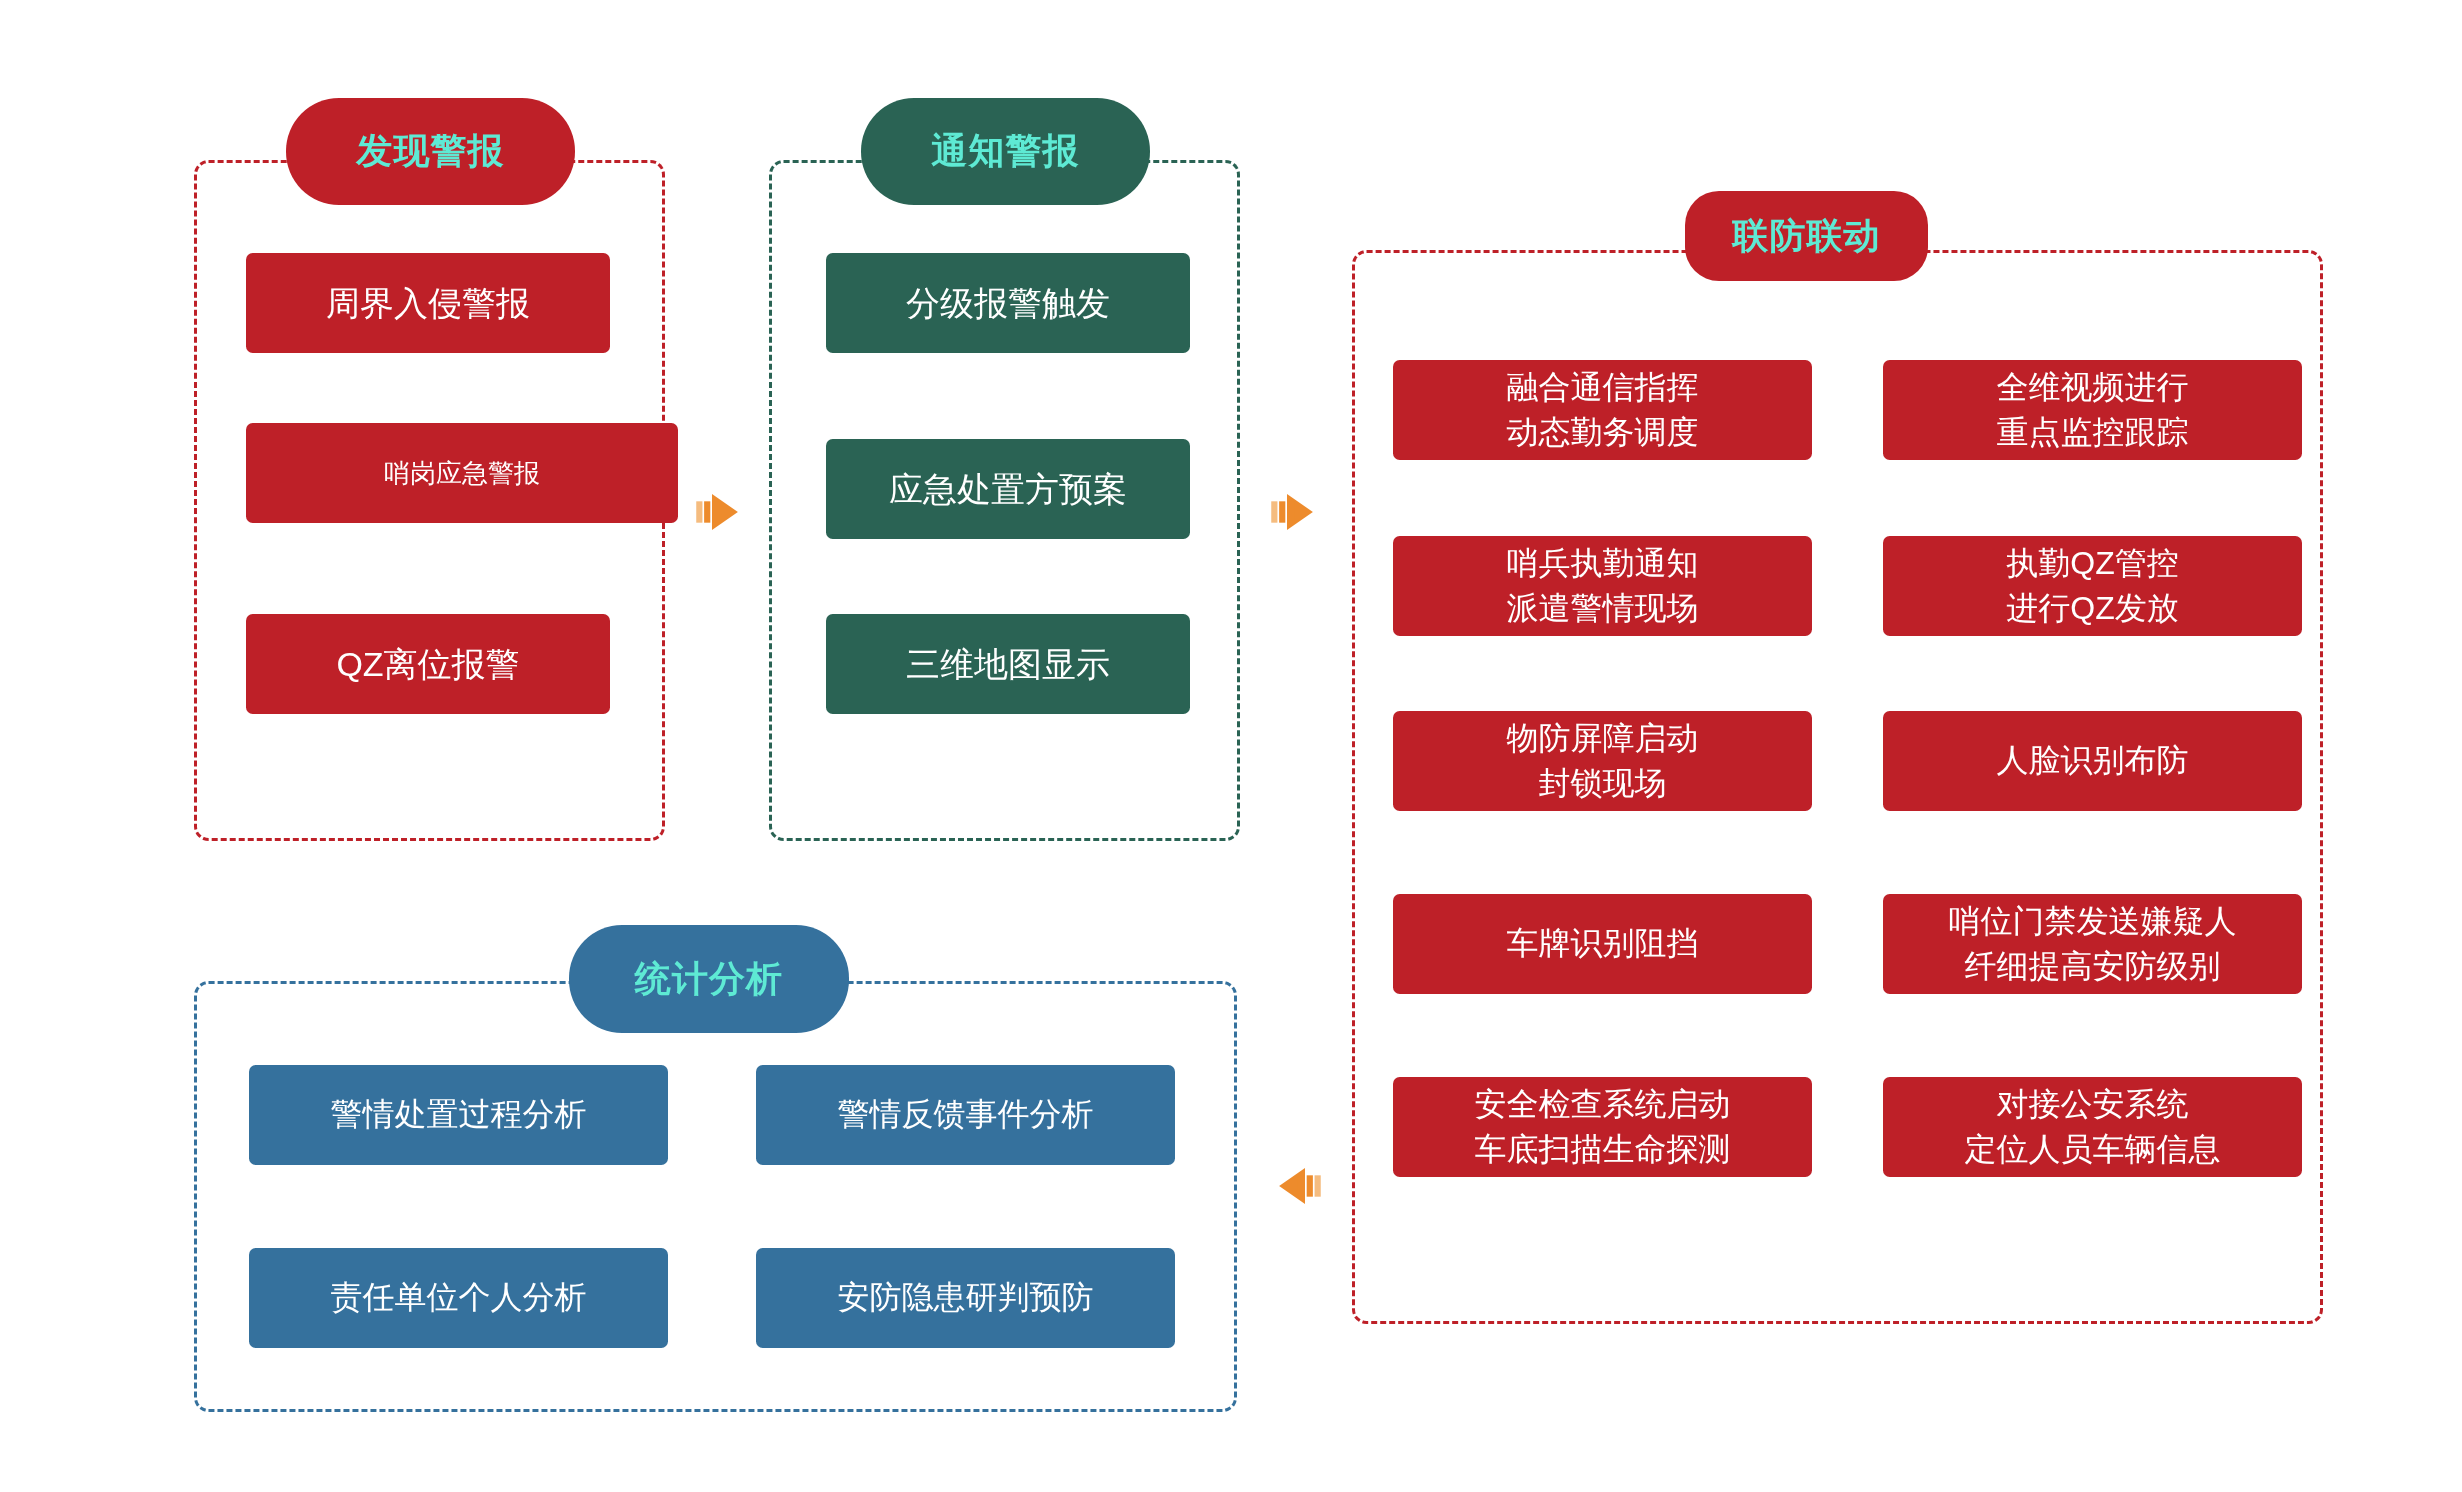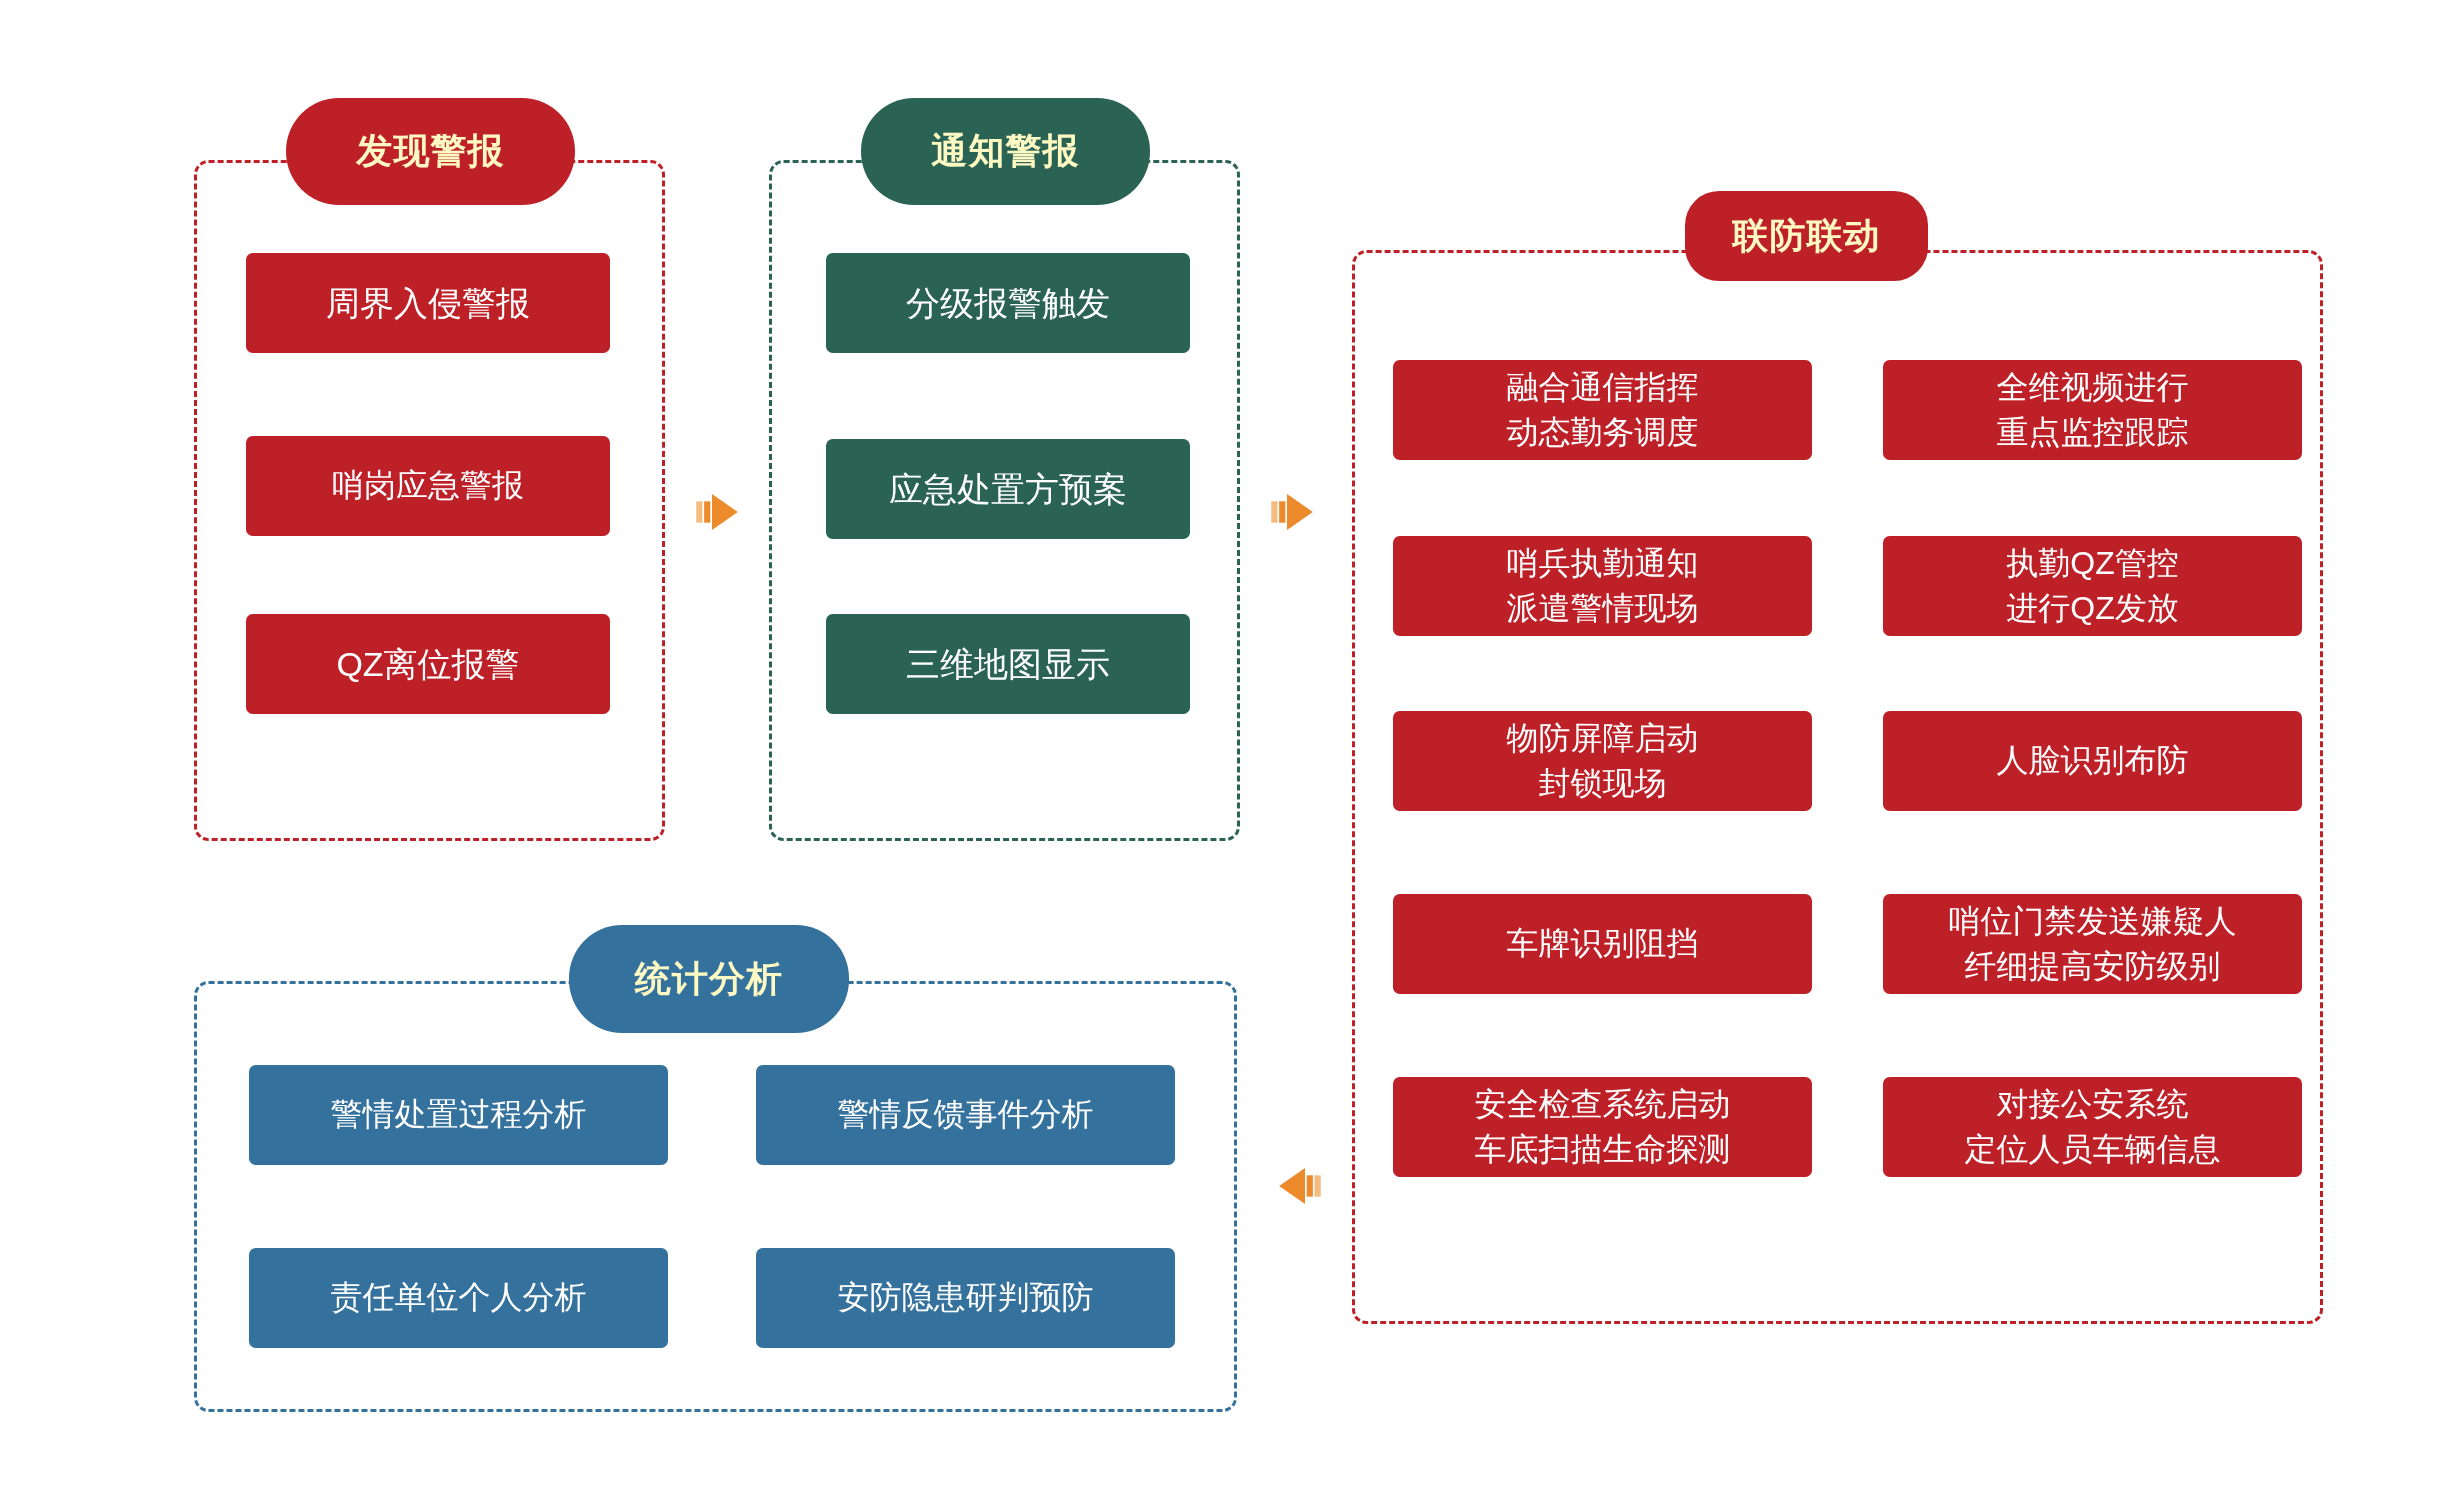--- a/index.html
+++ b/index.html
@@ -34,21 +34,21 @@
   .panel.blue  { border-color: #35719d; }
 
   
   .pill {
     position: absolute;
     box-sizing: border-box;
     display: flex;
     align-items: center;
     justify-content: center;
     border-radius: 53px;
-    color: #fef9c3;
+    color: #5eead4;
     font-weight: bold;
     letter-spacing: 1.1px;
     text-align: center;
     white-space: nowrap;
     z-index: 5;
   }
   .pill.red   { background: #be2028; }
   .pill.green { background: #2a6354; }
   .pill.blue  { background: #35719d; }
   .pill.sq    { border-radius: 34px; }
@@ -84,21 +84,21 @@
 <div id="canvas">
 
   <div class="panel red" style="left:194px; top:160px; width:471px; height:681px;"></div>
 
   <div class="pill red" style="left:286px; top:98px; width:289px; height:107px; font-size:36px;">发现警报</div>
 
   <div class="box red" style="left:246px; top:253px; width:364px; height:100px; font-size:34px;">
     <span>周界入侵警报</span>
   </div>
 
-  <div class="box red" style="left:246px; top:436px; width:364px; height:100px; font-size:32px;">
+  <div class="box red" style="left:246px; top:423px; width:432px; height:100px; font-size:26px;">
     <span>哨岗应急警报</span>
   </div>
 
   <div class="box red" style="left:246px; top:614px; width:364px; height:100px; font-size:34px;">
     <span>QZ离位报警</span>
   </div>
 
   <div class="panel green" style="left:769px; top:160px; width:471px; height:681px;"></div>
 
   <div class="pill green" style="left:861px; top:98px; width:289px; height:107px; font-size:36px;">通知警报</div>

